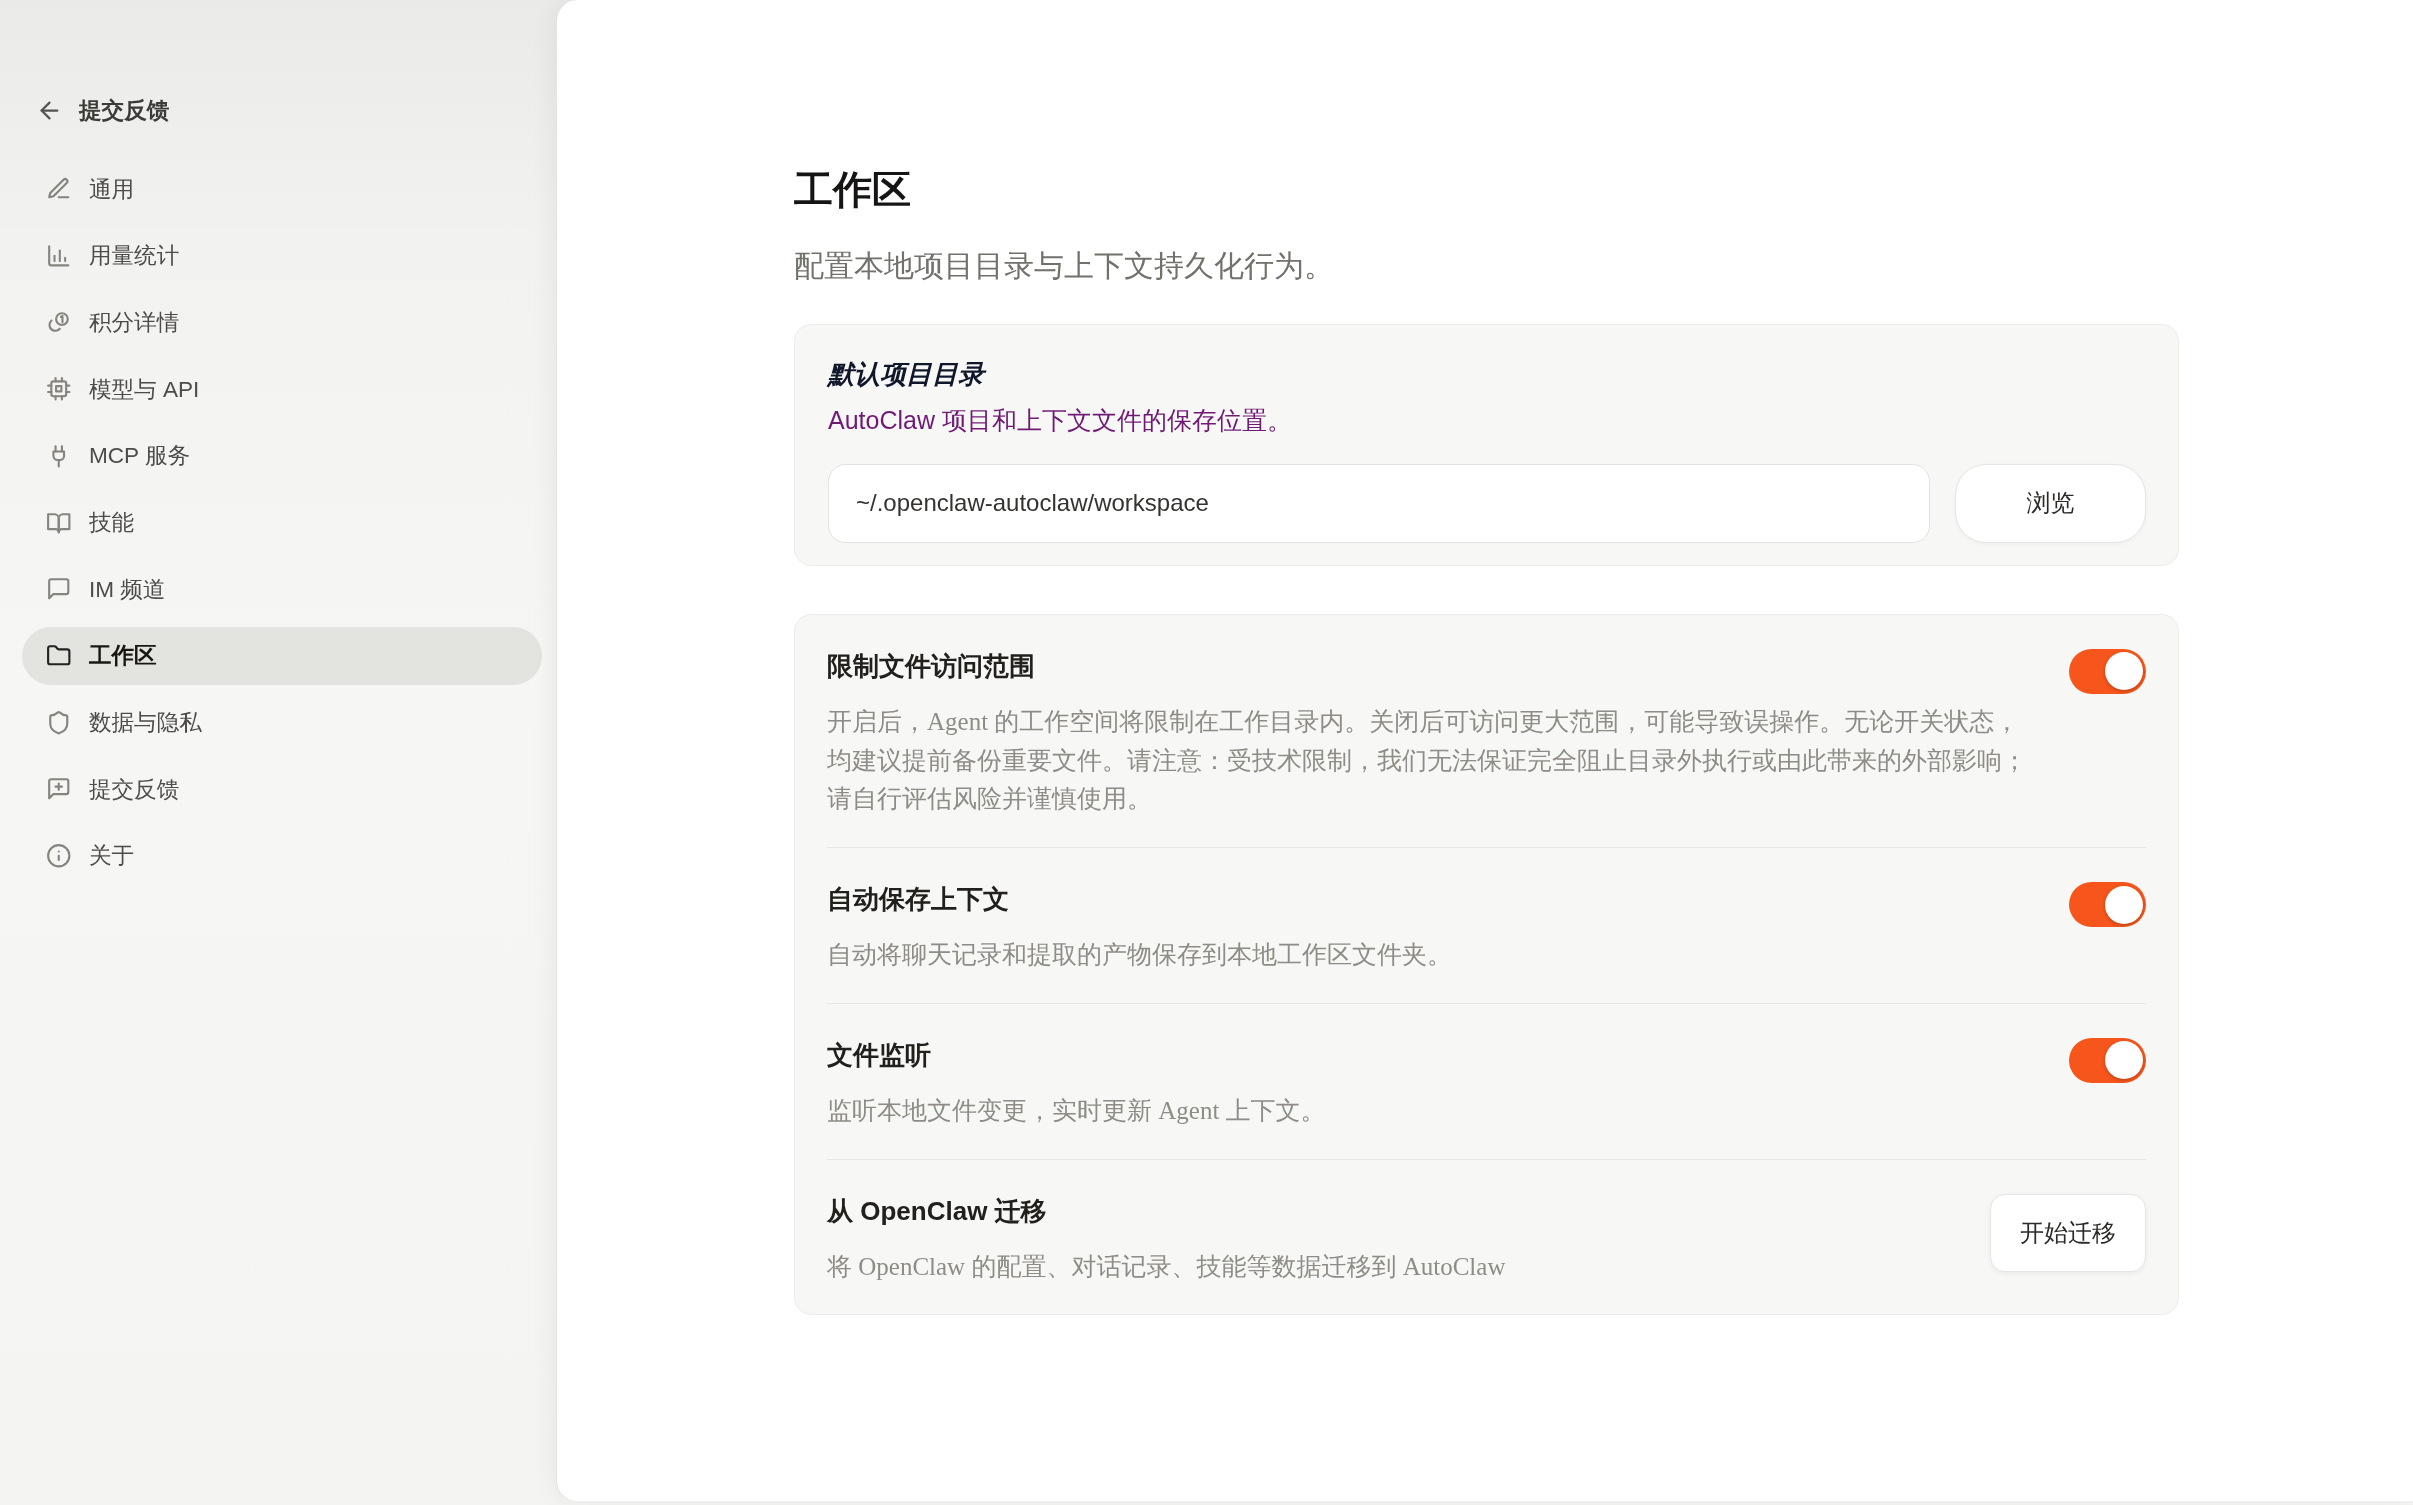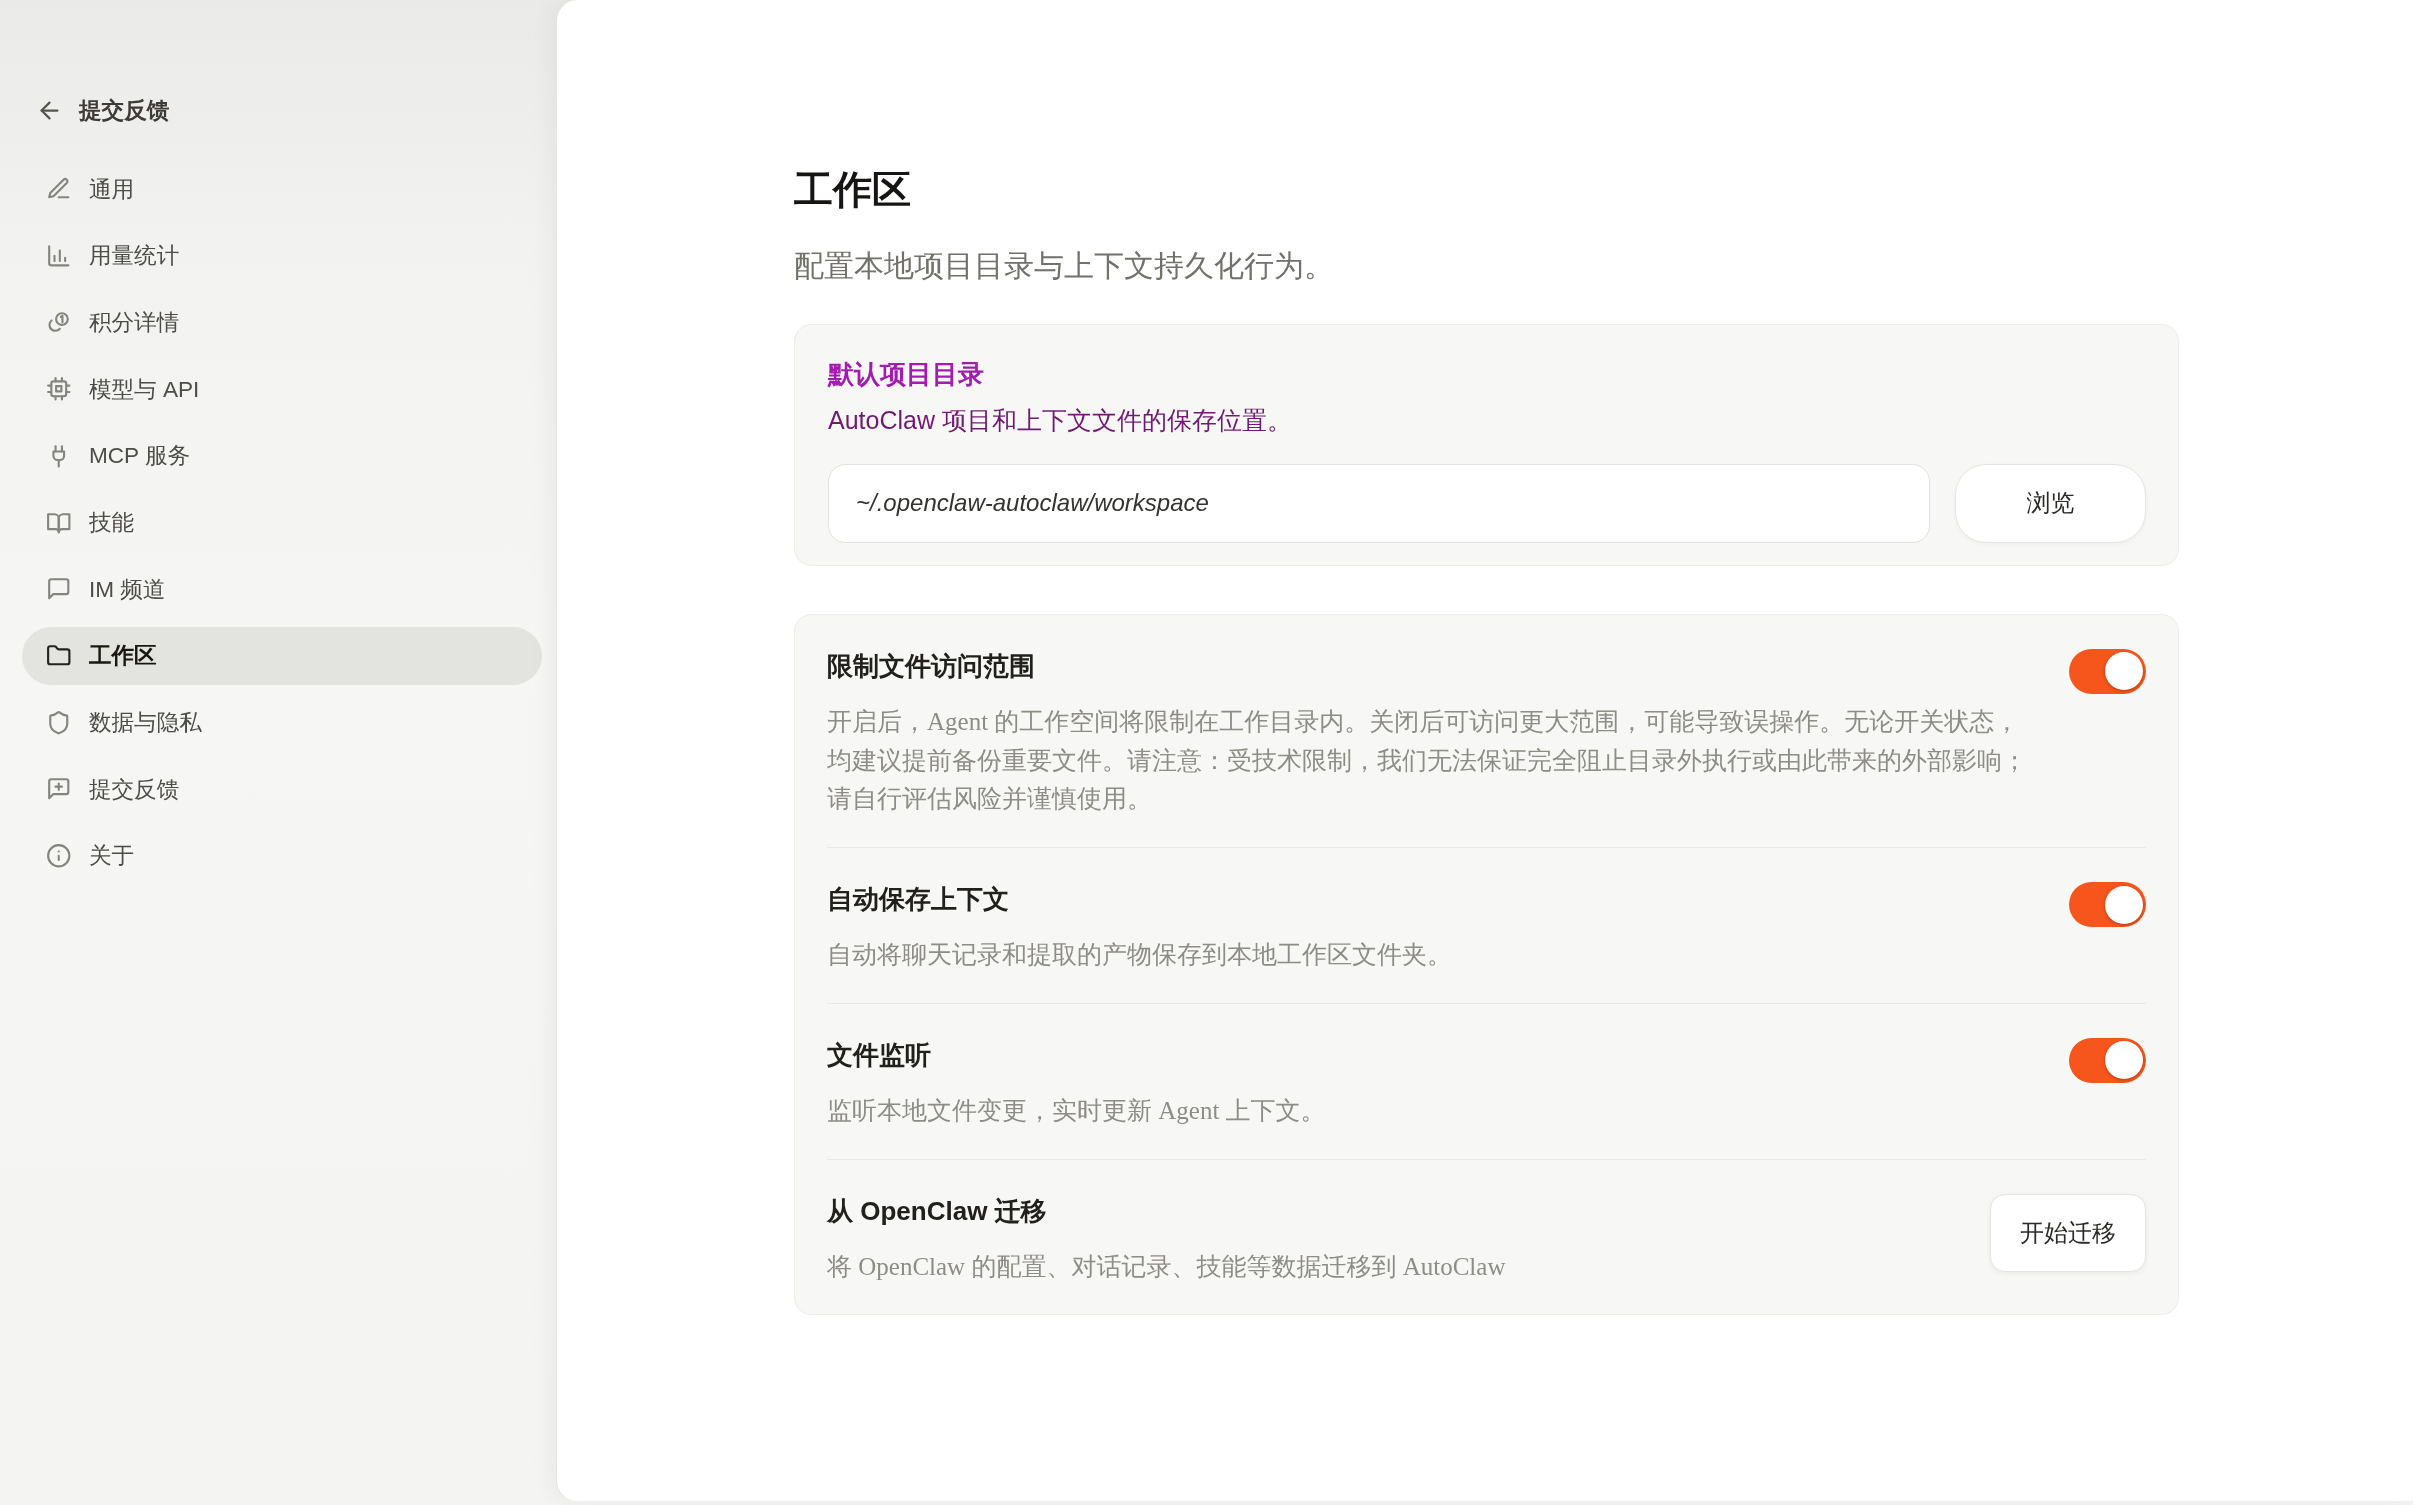--- a/index.html
+++ b/index.html
@@ -42,31 +42,30 @@
   .content { width:1385px; margin-left:237px; }
 
   .page-title { padding-top:169px; font-size:39px; font-weight:700; color:#161514; line-height:1.1; }
   .page-subtitle { margin-top:34px; font-size:30px; color:#72716c; }
 
   .card {
     width:1385px; background:#f7f7f5;
     border:0.6px solid #edece8; border-radius:17.4px;
   }
   .card1 { margin-top:37px; padding:32px 32px 22px 33px; }
-  .card-title { font-size:26px; font-weight:600; color:#a21caf; }
+  .card-title { font-size:26px; font-weight:600; color:#0f172a;font-style:italic; }
   .card-desc { margin-top:12px; font-size:25px; color:#701a75; }
 
   .dir-row { margin-top:27px; display:flex; gap:25.5px; }
   .dir-input {
     flex:1; height:79px; background:#fff;
     border:0.6px solid #e3e2de; border-radius:17.4px;
     padding:0 27px; font-size:24px; color:#343330;
     font-family:"Liberation Sans","DejaVu Sans",sans-serif;
     outline:none;
-    font-style:italic;
   }
   .browse-btn {
     width:191px; height:79px; background:#fff;
     border:0.6px solid #e6e5e1; border-radius:31px;
     font-size:24px; color:#2b2a27; cursor:pointer;
     font-family:"Liberation Sans","DejaVu Sans",sans-serif;
     box-shadow:0 1.2px 4.6px rgba(0,0,0,0.03);
   }
 
   .card2 { margin-top:48px; padding:0 32px; }

